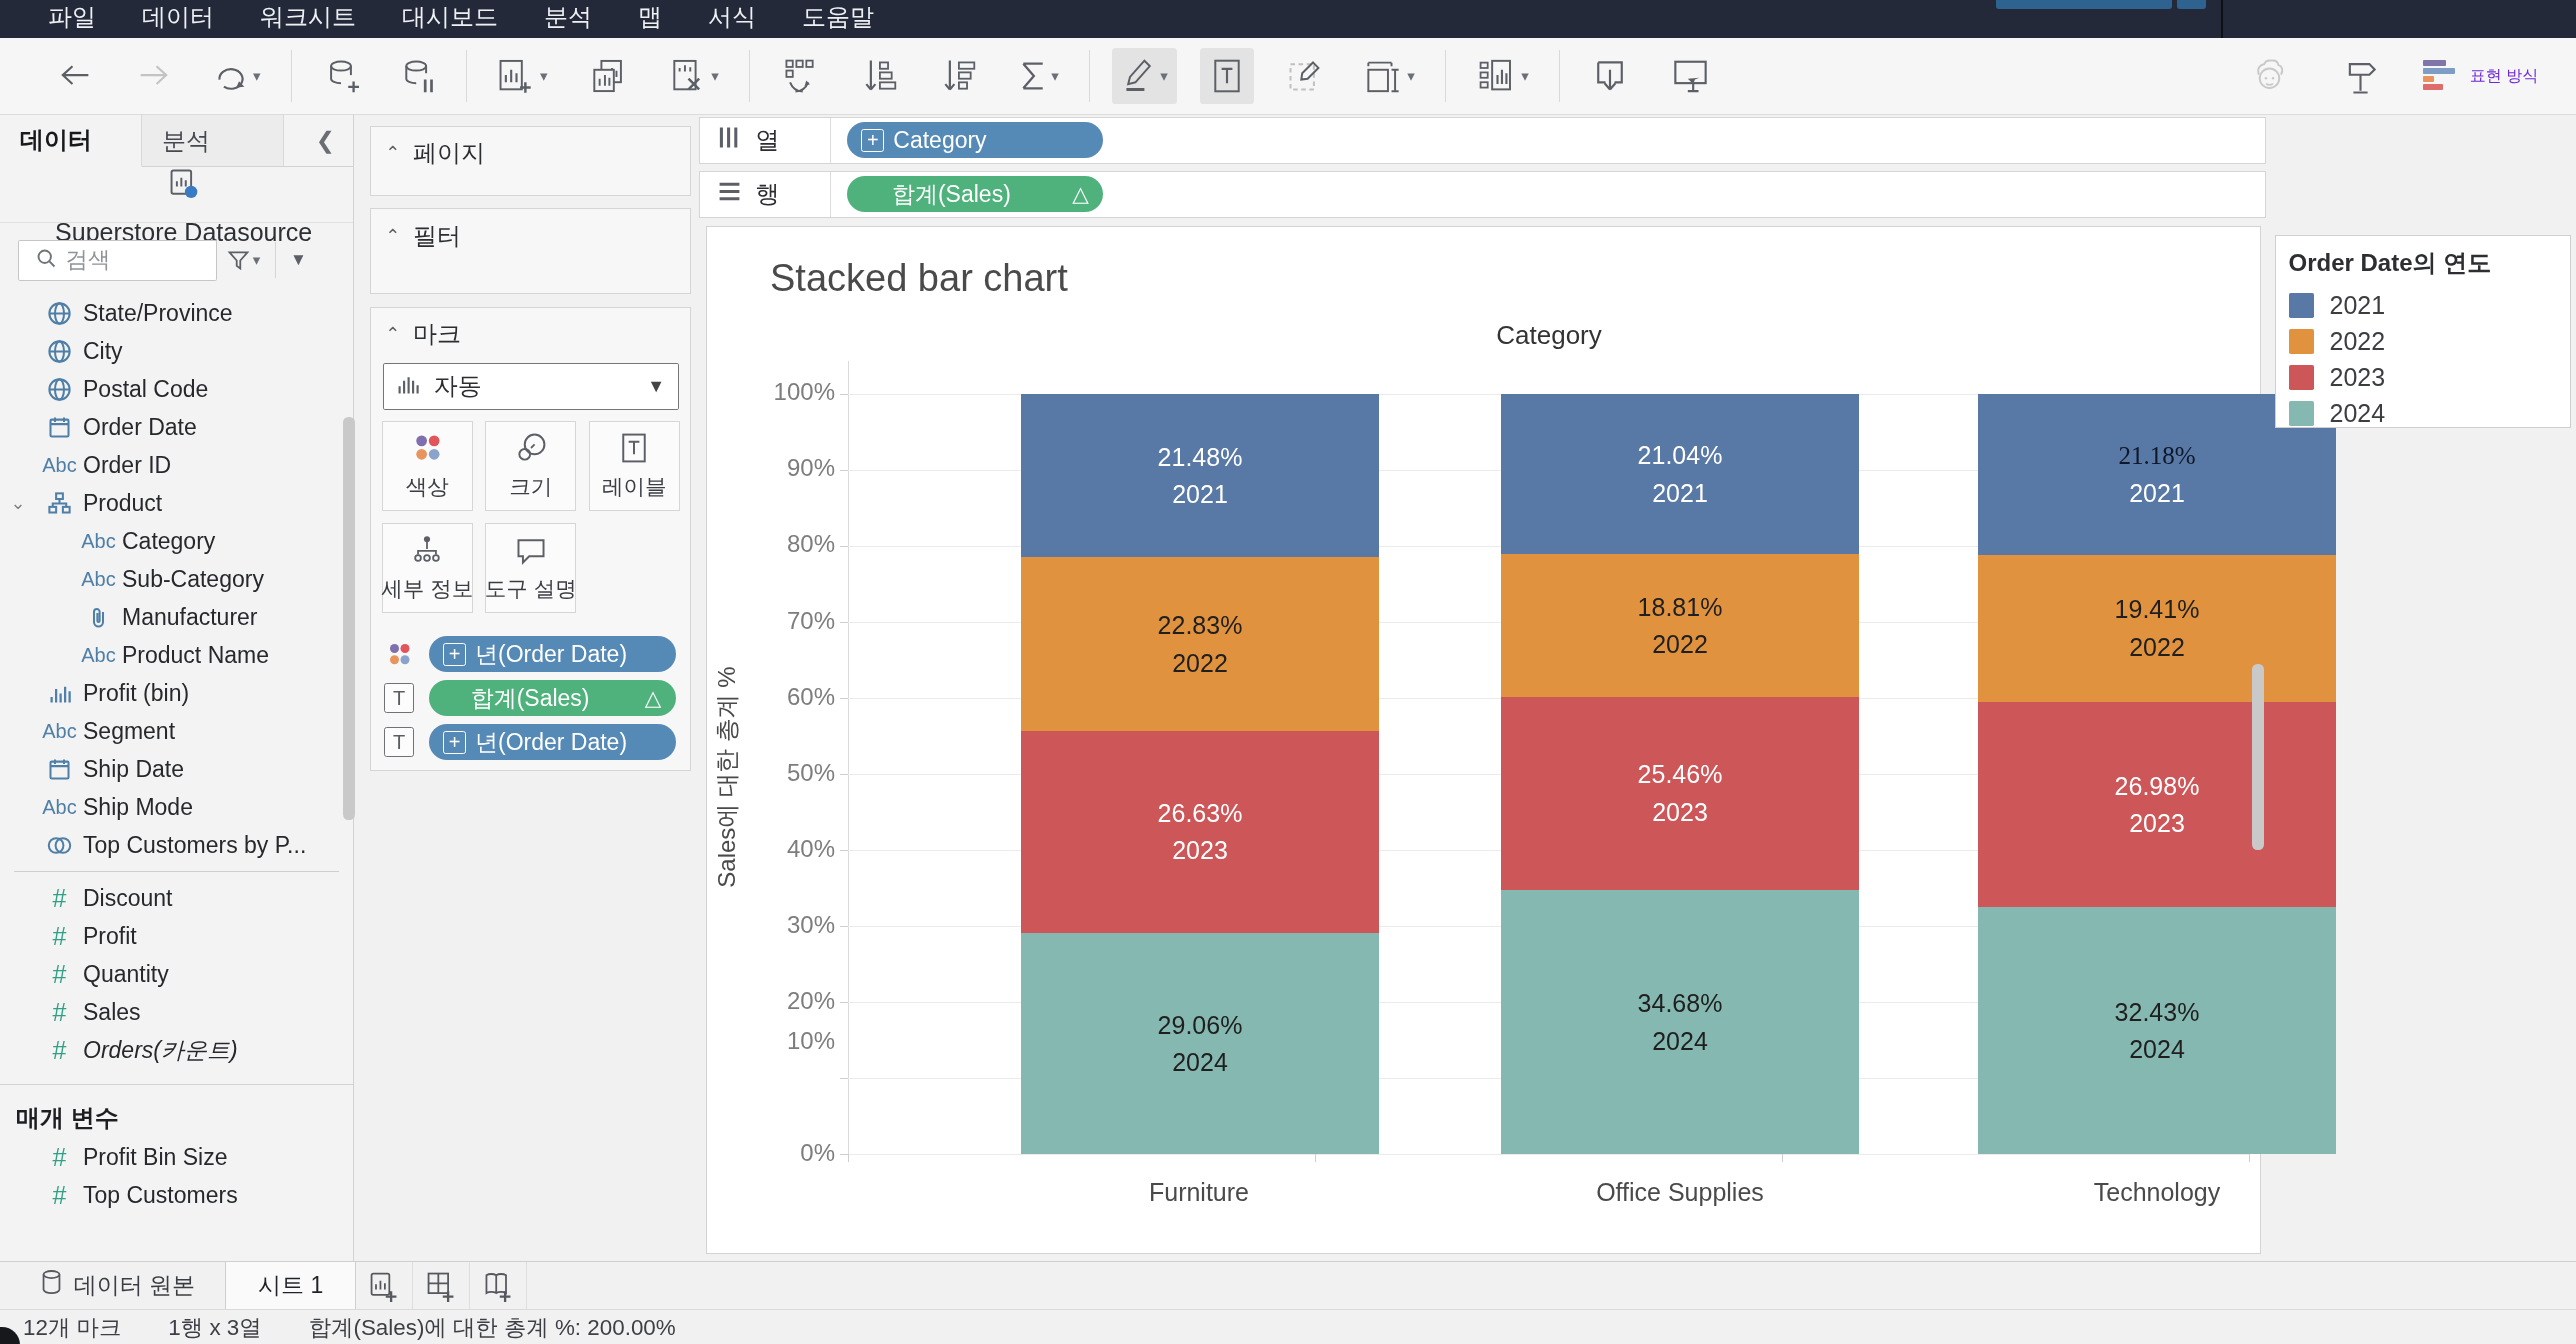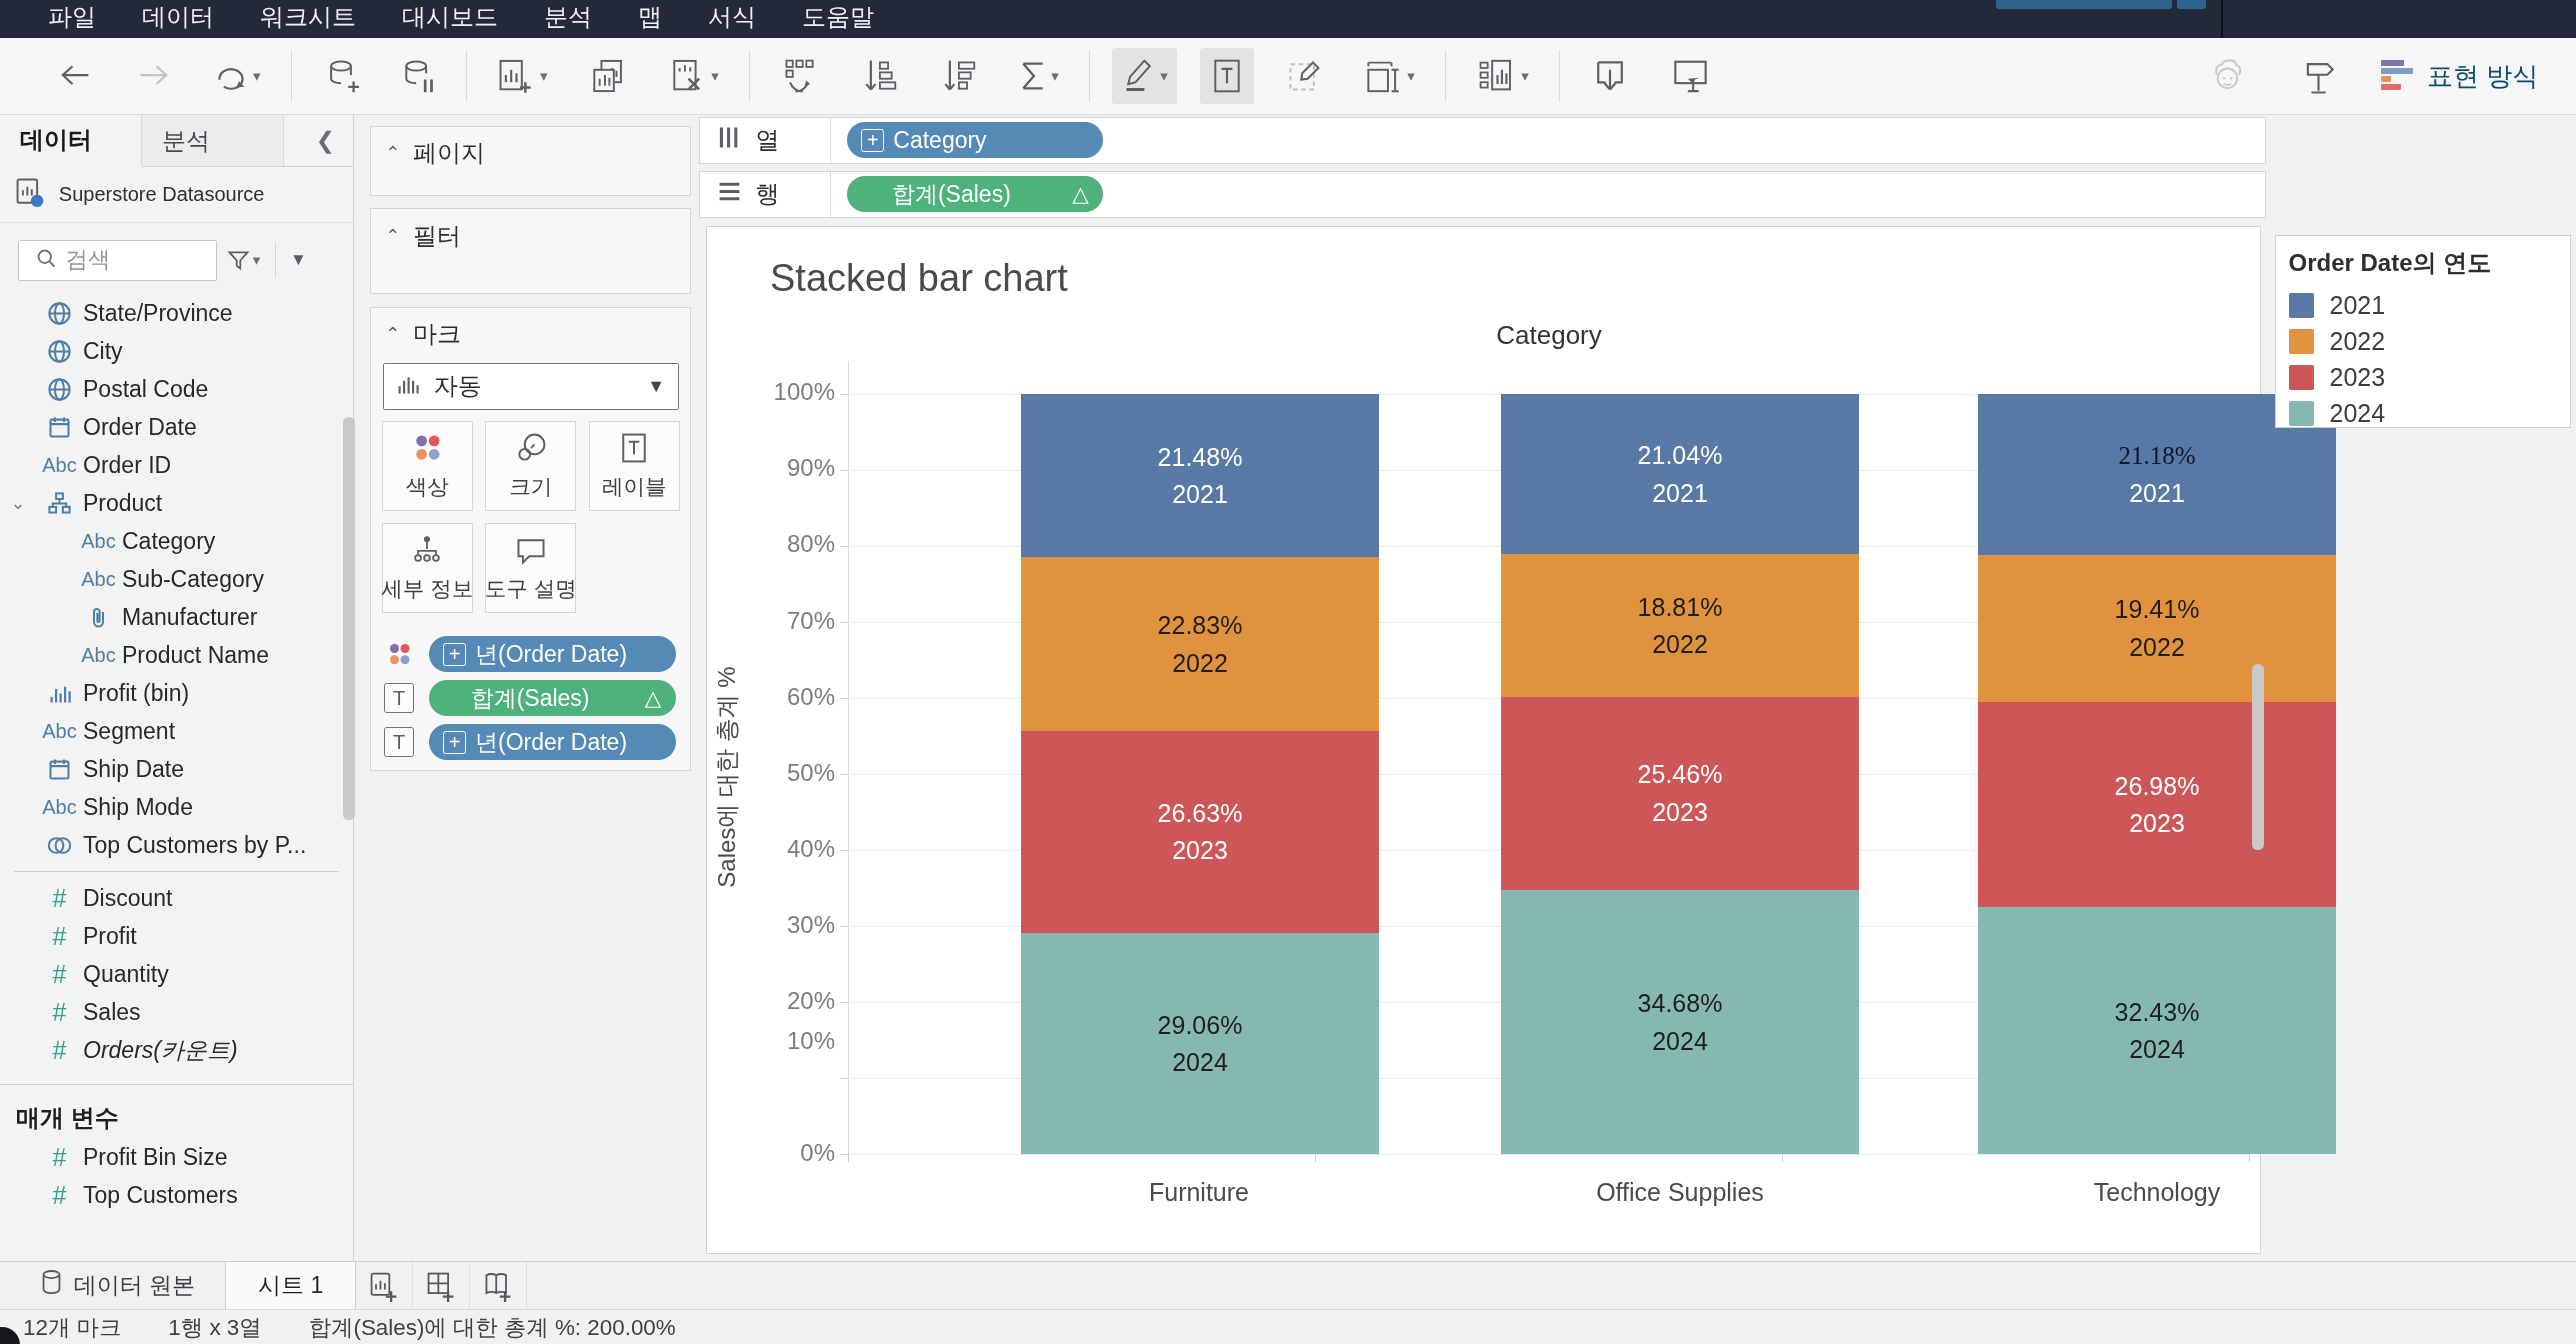--- a/index.html
+++ b/index.html
@@ -18,38 +18,38 @@
   
   .toolbar { position:absolute; left:0; top:38px; width:2576px; height:77px; background:#f6f6f6; border-bottom:0.9px solid #dcdcdc; display:flex; align-items:center; padding:0 27px; }
   .tb-group { display:flex; align-items:center; gap:23px; padding:0 21.5px; }
   .tb-sep { width:0.9px; height:52px; background:#d9d9d9; }
   .tb-btn { display:flex; align-items:center; gap:3.6px; padding:9px; border-radius:3.6px; cursor:pointer; }
   .tb-btn.active { background:#e3e3e3; }
   .tb-btn svg { display:block; }
   .tb-caret { font-size:15px; color:#6b6f76; }
   .tb-right { margin-left:auto; display:flex; align-items:center; gap:34px; padding-right:10.7px; }
   .showme { display:flex; align-items:center; gap:12.5px; cursor:pointer; }
-  .showme-label { font-size:26px; color:#0c4a6e; }
+  .showme-label { font-size:16px; color:#6d28d9; }
   .showme-bars { width:34px; height:32px; position:relative; }
   .showme-bars i { position:absolute; left:0; display:block; border-radius:0.9px; }
   .showme-bars i:nth-child(1){ top:0; width:23px; height:6.3px; background:#8074a8; }
   .showme-bars i:nth-child(2){ top:8px; width:32px; height:6.3px; background:#7d9dc4; }
   .showme-bars i:nth-child(3){ top:16px; width:10.7px; height:6.3px; background:#e9945e; }
   .showme-bars i:nth-child(4){ top:24px; width:20px; height:6.3px; background:#dd6d6d; }
 
   
   .main { position:absolute; left:0; top:115px; width:2576px; height:1146px; }
 
   
   .data-pane { position:absolute; left:0; top:0; width:354px; height:1146px; background:#f3f3f4; border-right:0.9px solid #d2d2d2; }
   .pane-tabs { position:absolute; left:0; top:0; width:100%; height:52px; display:flex; border-bottom:0.9px solid #d2d2d2; }
   .pane-tab { flex:0 0 142px; display:flex; align-items:center; padding-left:20px; font-size:24px; color:#45494f; background:#ececed; border-right:0.9px solid #d9d9d9; cursor:pointer; }
   .pane-tab.active { background:#f3f3f4; font-weight:bold; color:#17191c; border-bottom:0.9px solid #f3f3f4; margin-bottom:-0.9px; }
   .collapse-chev { margin-left:auto; padding-right:18px; font-size:23px; color:#6a6e74; display:flex; align-items:center; cursor:pointer; }
-  .ds-row { position:absolute; left:0; top:52px; width:100%; height:56px; display:flex; align-items:center; gap:12.5px; padding-left:14.3px; border-bottom:0.9px solid #e1e1e1; font-size:20px; color:#2c2f33; }
+  .ds-row { position:absolute; left:0; top:52px; width:100%; height:56px; display:flex; align-items:center; gap:12.5px; padding-left:14.3px; border-bottom:0.9px solid #e1e1e1; font-size:25px; color:#2c2f33;flex-direction:column; }
   .search-row { position:absolute; left:0; top:119px; width:100%; height:52px; display:flex; align-items:center; padding-left:18px; gap:9px; }
   .search-box { width:199px; height:41px; background:#fff; border:0.9px solid #c6c6c6; border-radius:1.8px; display:flex; align-items:center; gap:7.2px; padding:0 9px;justify-content:center; }
   .search-box input { border:none; outline:none; width:134px; font-size:22.4px; color:#333; background:transparent; font-family:inherit; }
   .search-box input::placeholder { color:#8f9398; }
   .icon-btn { display:flex; align-items:center; gap:1.8px; cursor:pointer; }
   .vr-sep { width:0.9px; height:36px; background:#d6d6d6; margin:0 5.4px; }
 
   .fields { position:absolute; left:0; top:179px; width:100%; height:790px; overflow:hidden; }
   .field-row { display:flex; align-items:center; height:38px; cursor:pointer; font-size:23px; color:#26282b; }
   .field-row .expander { width:36px; text-align:center; color:#7b7f85; font-size:18px; }

